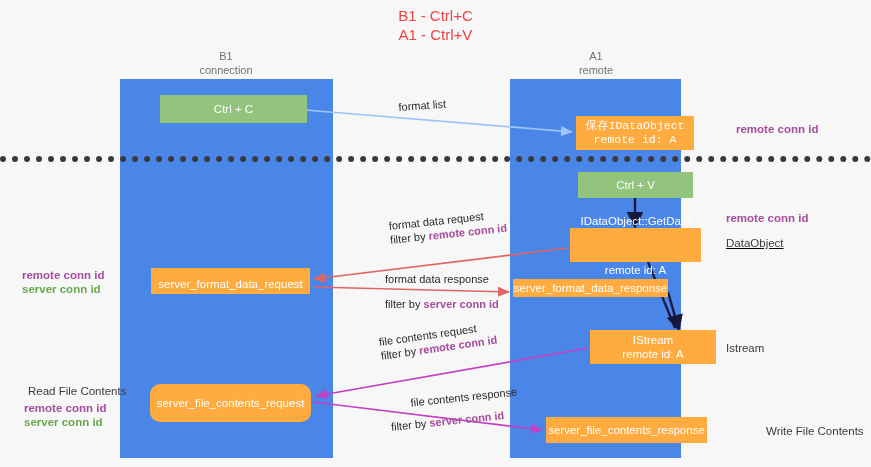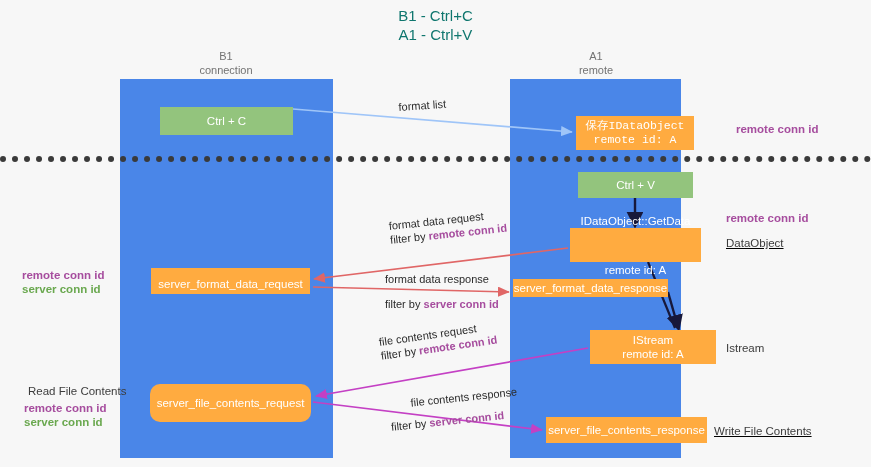--- a/index.html
+++ b/index.html
@@ -8,21 +8,21 @@
     background:#f7f7f7;
     font-family:"Liberation Sans","DejaVu Sans",sans-serif;
     overflow:hidden;
     position:relative;
   }
   #root{position:absolute;left:0;top:0;width:871px;height:467px;}
 
   
   .title{
     position:absolute;left:0;top:6px;width:871px;
-    text-align:center;color:#0f766e;font-size:15px;line-height:19px;
+    text-align:center;color:#ef4444;font-size:15px;line-height:19px;
   }
 
   
   .col-head{
     position:absolute;text-align:center;color:#737373;
     font-size:11px;line-height:14px;
   }
   .col-head .l1{display:block;}
   .col-head .l2{display:block;}
 
@@ -41,41 +41,41 @@
   .node{
     position:absolute;box-sizing:border-box;
     display:flex;flex-direction:column;align-items:center;justify-content:center;
     color:#ffffff;font-size:11.5px;line-height:14px;text-align:center;
     padding:3px 6px;
   }
   .node.green{background:#93c47d;}
   .node.orange{background:#ffab40;}
   .node .ln{display:block;white-space:nowrap;}
 
-  #n-ctrlc{left:160px;top:107px;width:133px;height:28px;}
+  #n-ctrlc{left:160px;top:95px;width:147px;height:28px;}
   #n-save-ido{left:576px;top:116px;width:118px;height:34px;font-family:Liberation Mono, monospace;}
   #n-ctrlv{left:578px;top:172px;width:115px;height:26px;}
   #n-getdata{left:570px;top:228px;width:131px;height:34px;gap:35px;}
   #n-sfdreq{left:151px;top:268px;width:159px;height:26px;justify-content:flex-end;}
   #n-sfdresp{left:513px;top:279px;width:155px;height:18px;}
   #n-istream{left:590px;top:330px;width:126px;height:34px;}
   #n-sfcreq{left:150px;top:384px;width:161px;height:38px;border-radius:10px;}
   #n-sfcresp{left:546px;top:417px;width:161px;height:26px;}
 
   
   .side{position:absolute;font-size:11.5px;line-height:14px;}
   .side .plain{color:#3c3c3c;display:block;white-space:nowrap;}
   .purple{color:#a64d9e;font-weight:bold;}
   .green-t{color:#6aa84f;font-weight:bold;}
 
   #s-remote1{left:736px;top:122px;}
   #s-remote2{left:726px;top:211px;}
   #s-dataobject{left:726px;top:236px;text-decoration:underline;}
   #s-istream{left:726px;top:341px;}
-  #s-write{left:714px;top:424px;text-decoration:underline;}
+  #s-write{left:766px;top:424px;}
   #s-left-ids{left:22px;top:268px;text-align:left;}
   #s-read{left:28px;top:384px;}
   #s-left-ids2{left:24px;top:401px;}
 
   
   .elabel{
     position:absolute;font-size:11px;line-height:14px;color:#2b2b2b;
     white-space:nowrap;
   }
   .elabel .rot{display:block;}

